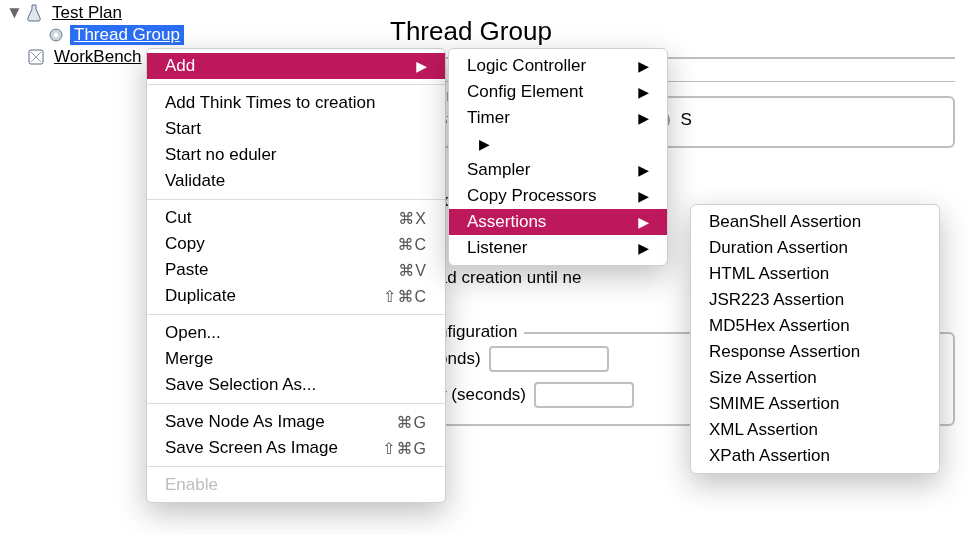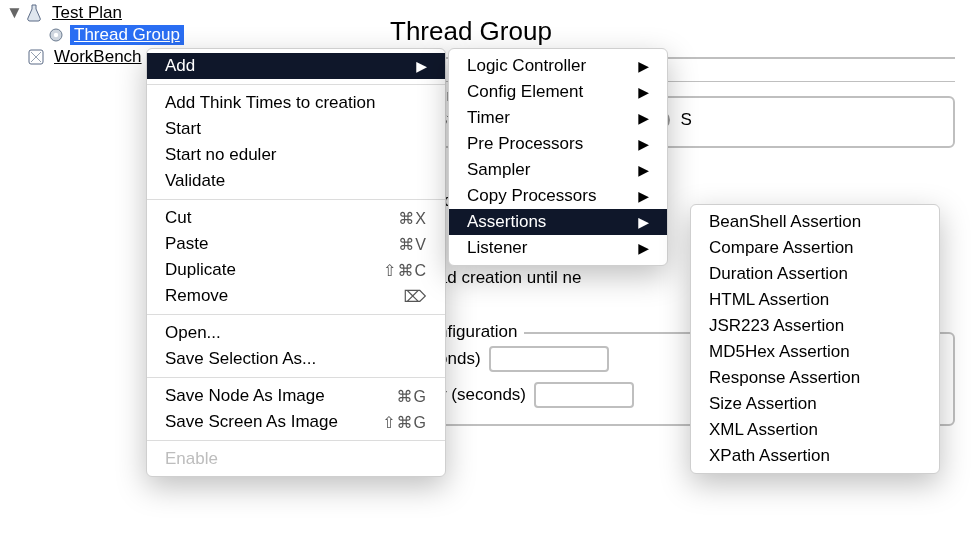--- a/index.html
+++ b/index.html
@@ -93,21 +93,21 @@
   .menu-item {
     display:flex; align-items:center;
     justify-content: space-between;
     padding: 3px 18px;
     min-height: 26px;
     gap: 22px;
     white-space: nowrap;
     cursor: default;
   }
   .menu-item.highlight {
-    background: #0f172a; color: #fff;
+    background: #be185d; color: #fff;
   }
   .menu-item .shortcut { color: #555; font-size: 16px; letter-spacing: 1px; }
   .menu-item.disabled { color: #bdbdbd; align-items: flex-end; }
   .menu-sep { height:1px; background:#dcdcdc; margin:5px 0; }
   .menu .arrow { font-size: 14px; margin-left: 12px; }
 
   
   .submenu { min-width: 220px; text-align: right; }
   .assert-menu { min-width: 250px; }
 
@@ -211,34 +211,37 @@
     </div>
   <div class="menu-item">
       <span>Validate</span>
     </div>
   <div class="menu-sep"></div>
   <div class="menu-item">
       <span>Cut</span>
       <span class="shortcut">⌘X</span>
     </div>
   <div class="menu-item">
+      <span>Copy</span>
+      <span class="shortcut">⌘C</span>
+    </div>
+  <div class="menu-item">
       <span>Paste</span>
       <span class="shortcut">⌘V</span>
     </div>
   <div class="menu-item">
       <span>Duplicate</span>
       <span class="shortcut">⇧⌘C</span>
     </div>
-  <div class="menu-item">
-      <span>Remove</span>
-      <span class="shortcut">⌦</span>
-    </div>
   <div class="menu-sep"></div>
   <div class="menu-item">
       <span>Open...</span>
+    </div>
+  <div class="menu-item">
+      <span>Merge</span>
     </div>
   <div class="menu-item">
       <span>Save Selection As...</span>
     </div>
   <div class="menu-sep"></div>
   <div class="menu-item">
       <span>Save Node As Image</span>
       <span class="shortcut">⌘G</span>
     </div>
   <div class="menu-item">
@@ -258,21 +261,20 @@
     </div>
   <div class="menu-item">
       <span>Config Element</span>
       <span class="arrow">▶</span>
     </div>
   <div class="menu-item">
       <span>Timer</span>
       <span class="arrow">▶</span>
     </div>
   <div class="menu-item">
-      <span>Pre Processors</span>
       <span class="arrow">▶</span>
     </div>
   <div class="menu-item">
       <span>Sampler</span>
       <span class="arrow">▶</span>
     </div>
   <div class="menu-item">
       <span>Copy Processors</span>
       <span class="arrow">▶</span>
     </div>
@@ -284,39 +286,39 @@
       <span>Listener</span>
       <span class="arrow">▶</span>
     </div>
 </div>
 
 <div class="menu assert-menu" style="left:690px; top:204px" id="assert-menu">
     <div class="menu-item">
       <span>BeanShell Assertion</span>
     </div>
     <div class="menu-item">
-      <span>Compare Assertion</span>
-    </div>
-    <div class="menu-item">
       <span>Duration Assertion</span>
     </div>
     <div class="menu-item">
       <span>HTML Assertion</span>
     </div>
     <div class="menu-item">
       <span>JSR223 Assertion</span>
     </div>
     <div class="menu-item">
       <span>MD5Hex Assertion</span>
     </div>
     <div class="menu-item">
       <span>Response Assertion</span>
     </div>
     <div class="menu-item">
       <span>Size Assertion</span>
     </div>
     <div class="menu-item">
+      <span>SMIME Assertion</span>
+    </div>
+    <div class="menu-item">
       <span>XML Assertion</span>
     </div>
     <div class="menu-item">
       <span>XPath Assertion</span>
     </div>
   </div>
 
 </body></html>

